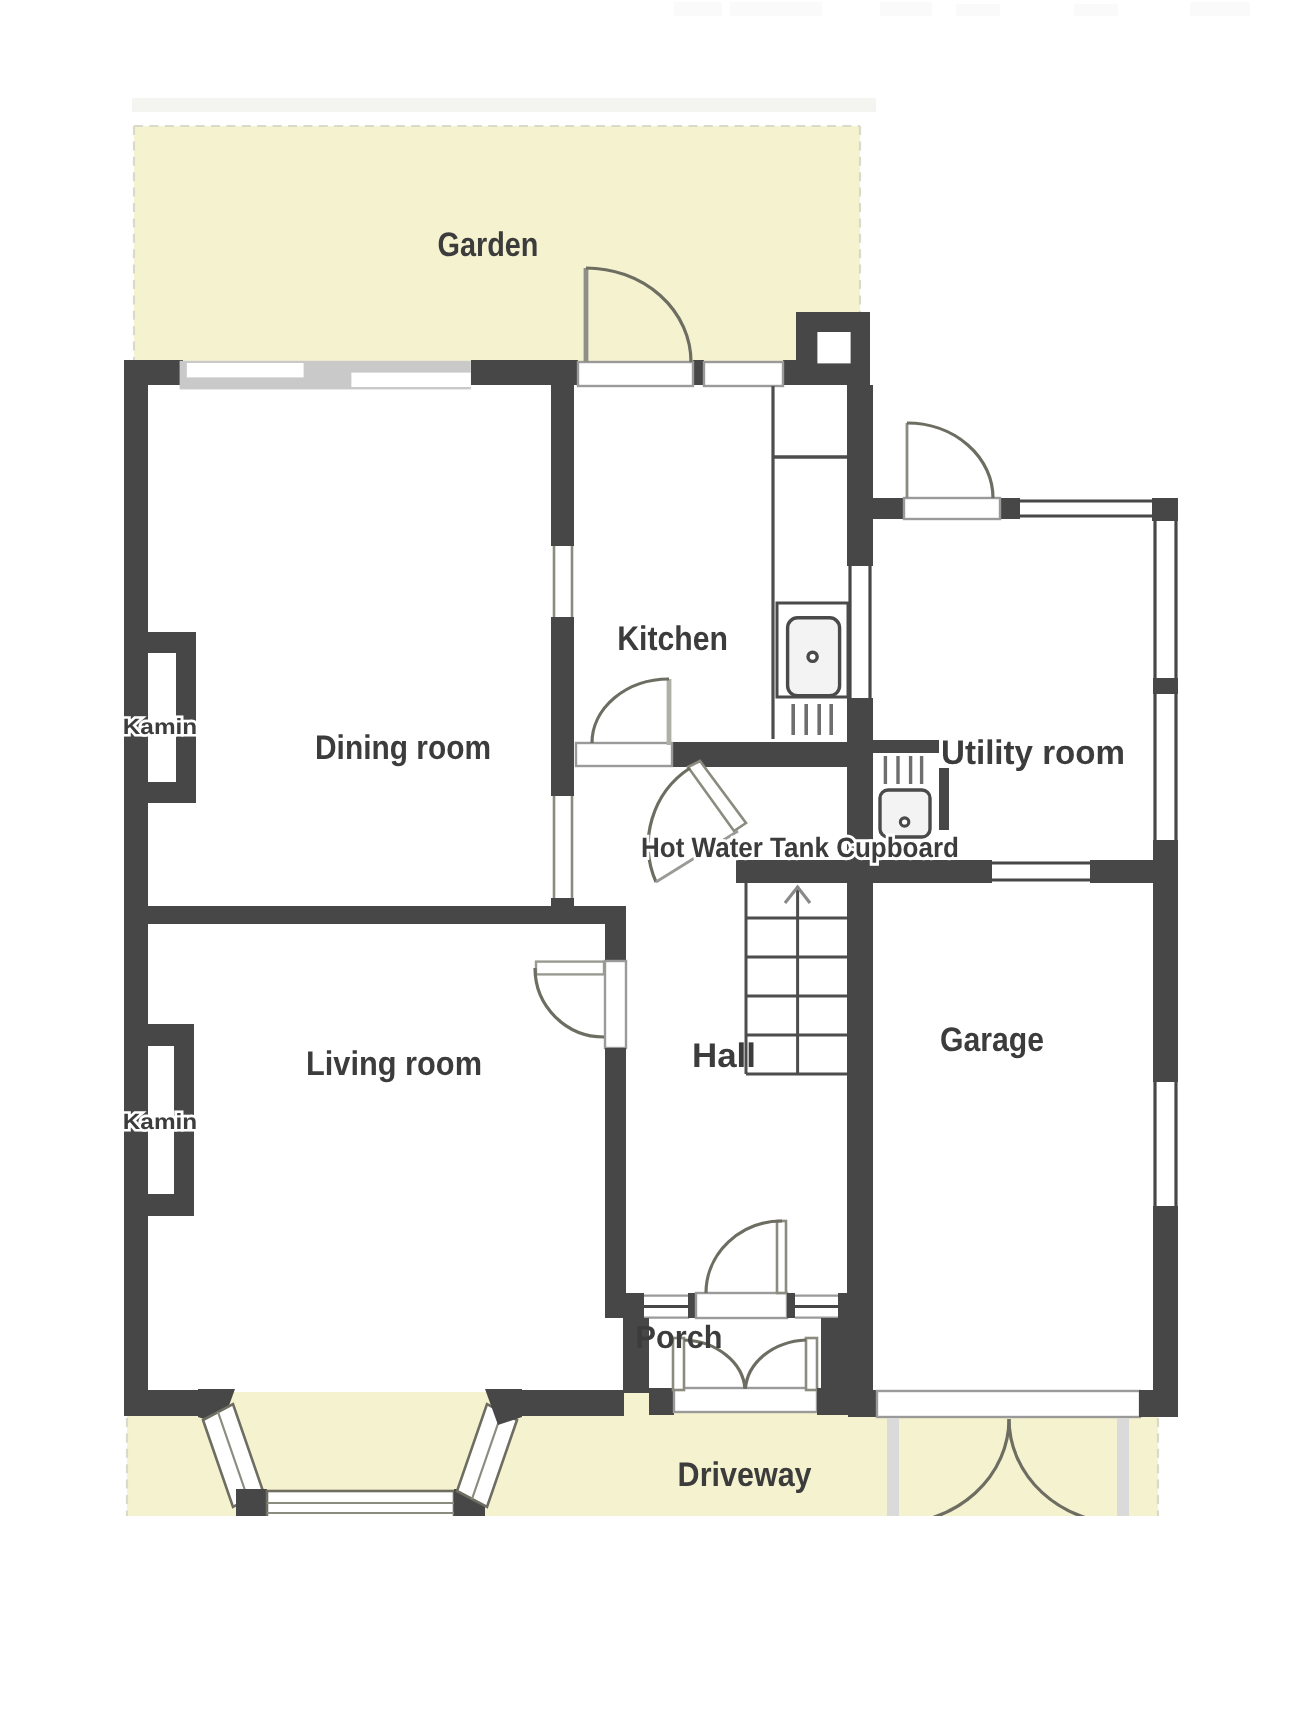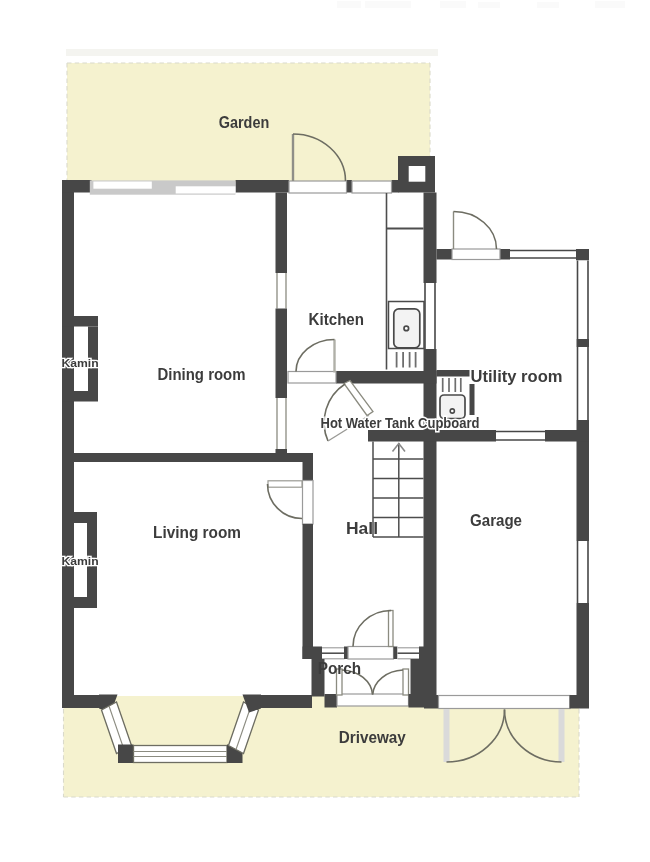--- a/index.html
+++ b/index.html
@@ -1,16 +1,16 @@
 <!DOCTYPE html>
 <html><head>
 <meta charset="utf-8">
 <style>
 html,body{margin:0;padding:0;background:#ffffff;}
-#plan{width:650px;height:862px;position:relative;font-family:"Liberation Sans",sans-serif;}
+#plan{width:650px;height:758px;position:relative;font-family:"Liberation Sans",sans-serif;}
 text{font-family:"Liberation Sans",sans-serif;fill:#3c3c3c;font-weight:bold;}
 </style>
 </head>
 <body>
 <div id="plan">
 <svg width="650" height="862" viewBox="0 0 650 862">
 
 <rect x="0" y="0" width="650" height="862" fill="#ffffff"></rect>
 
 <g fill="#fafafa">

